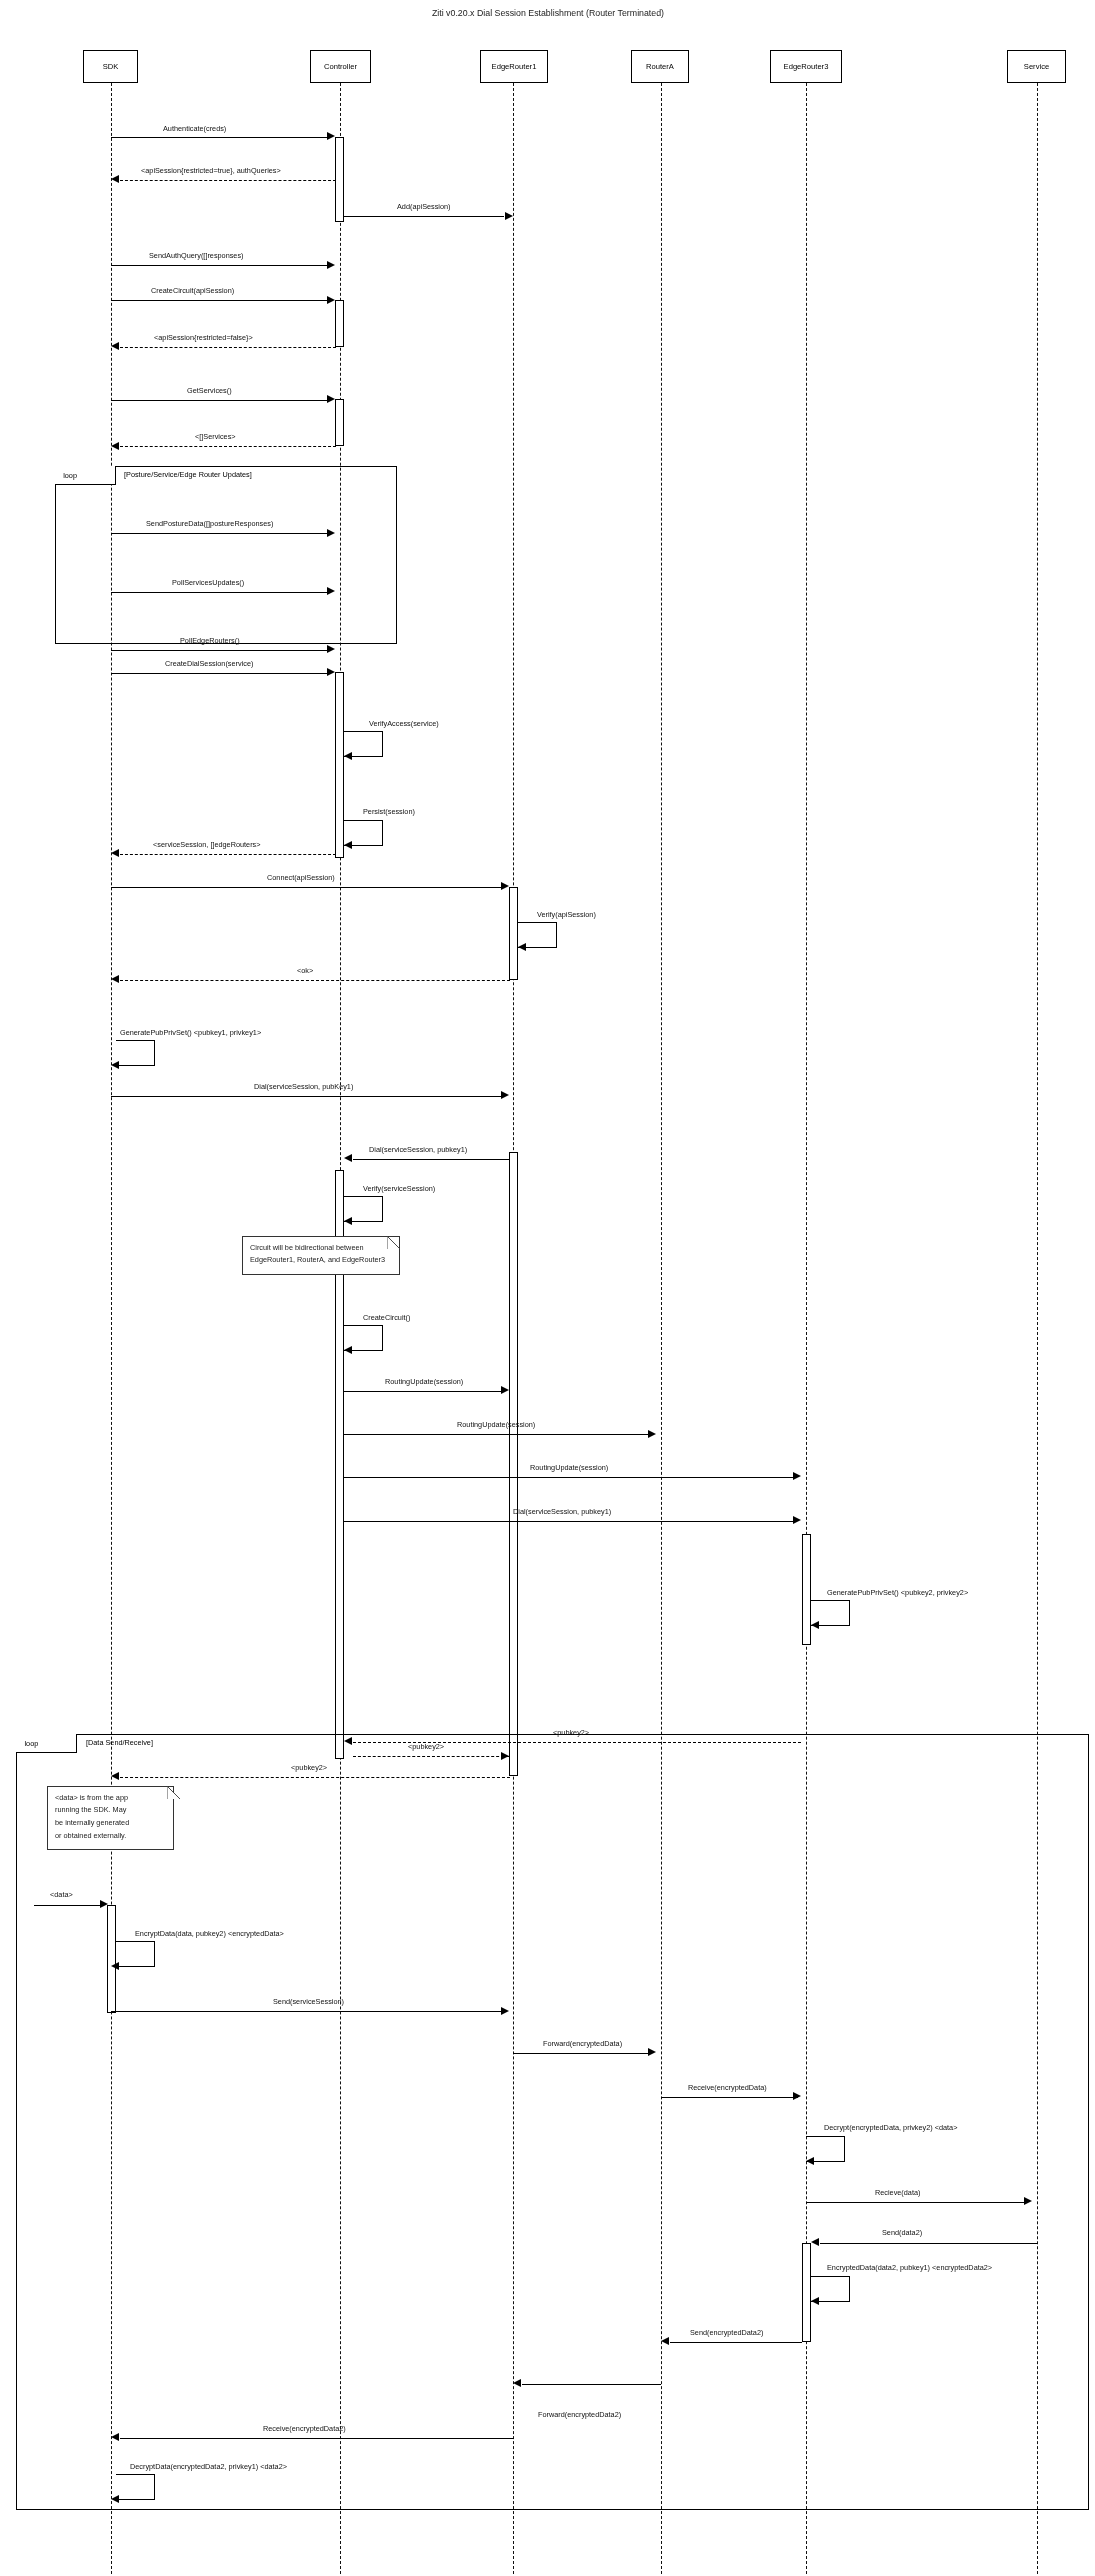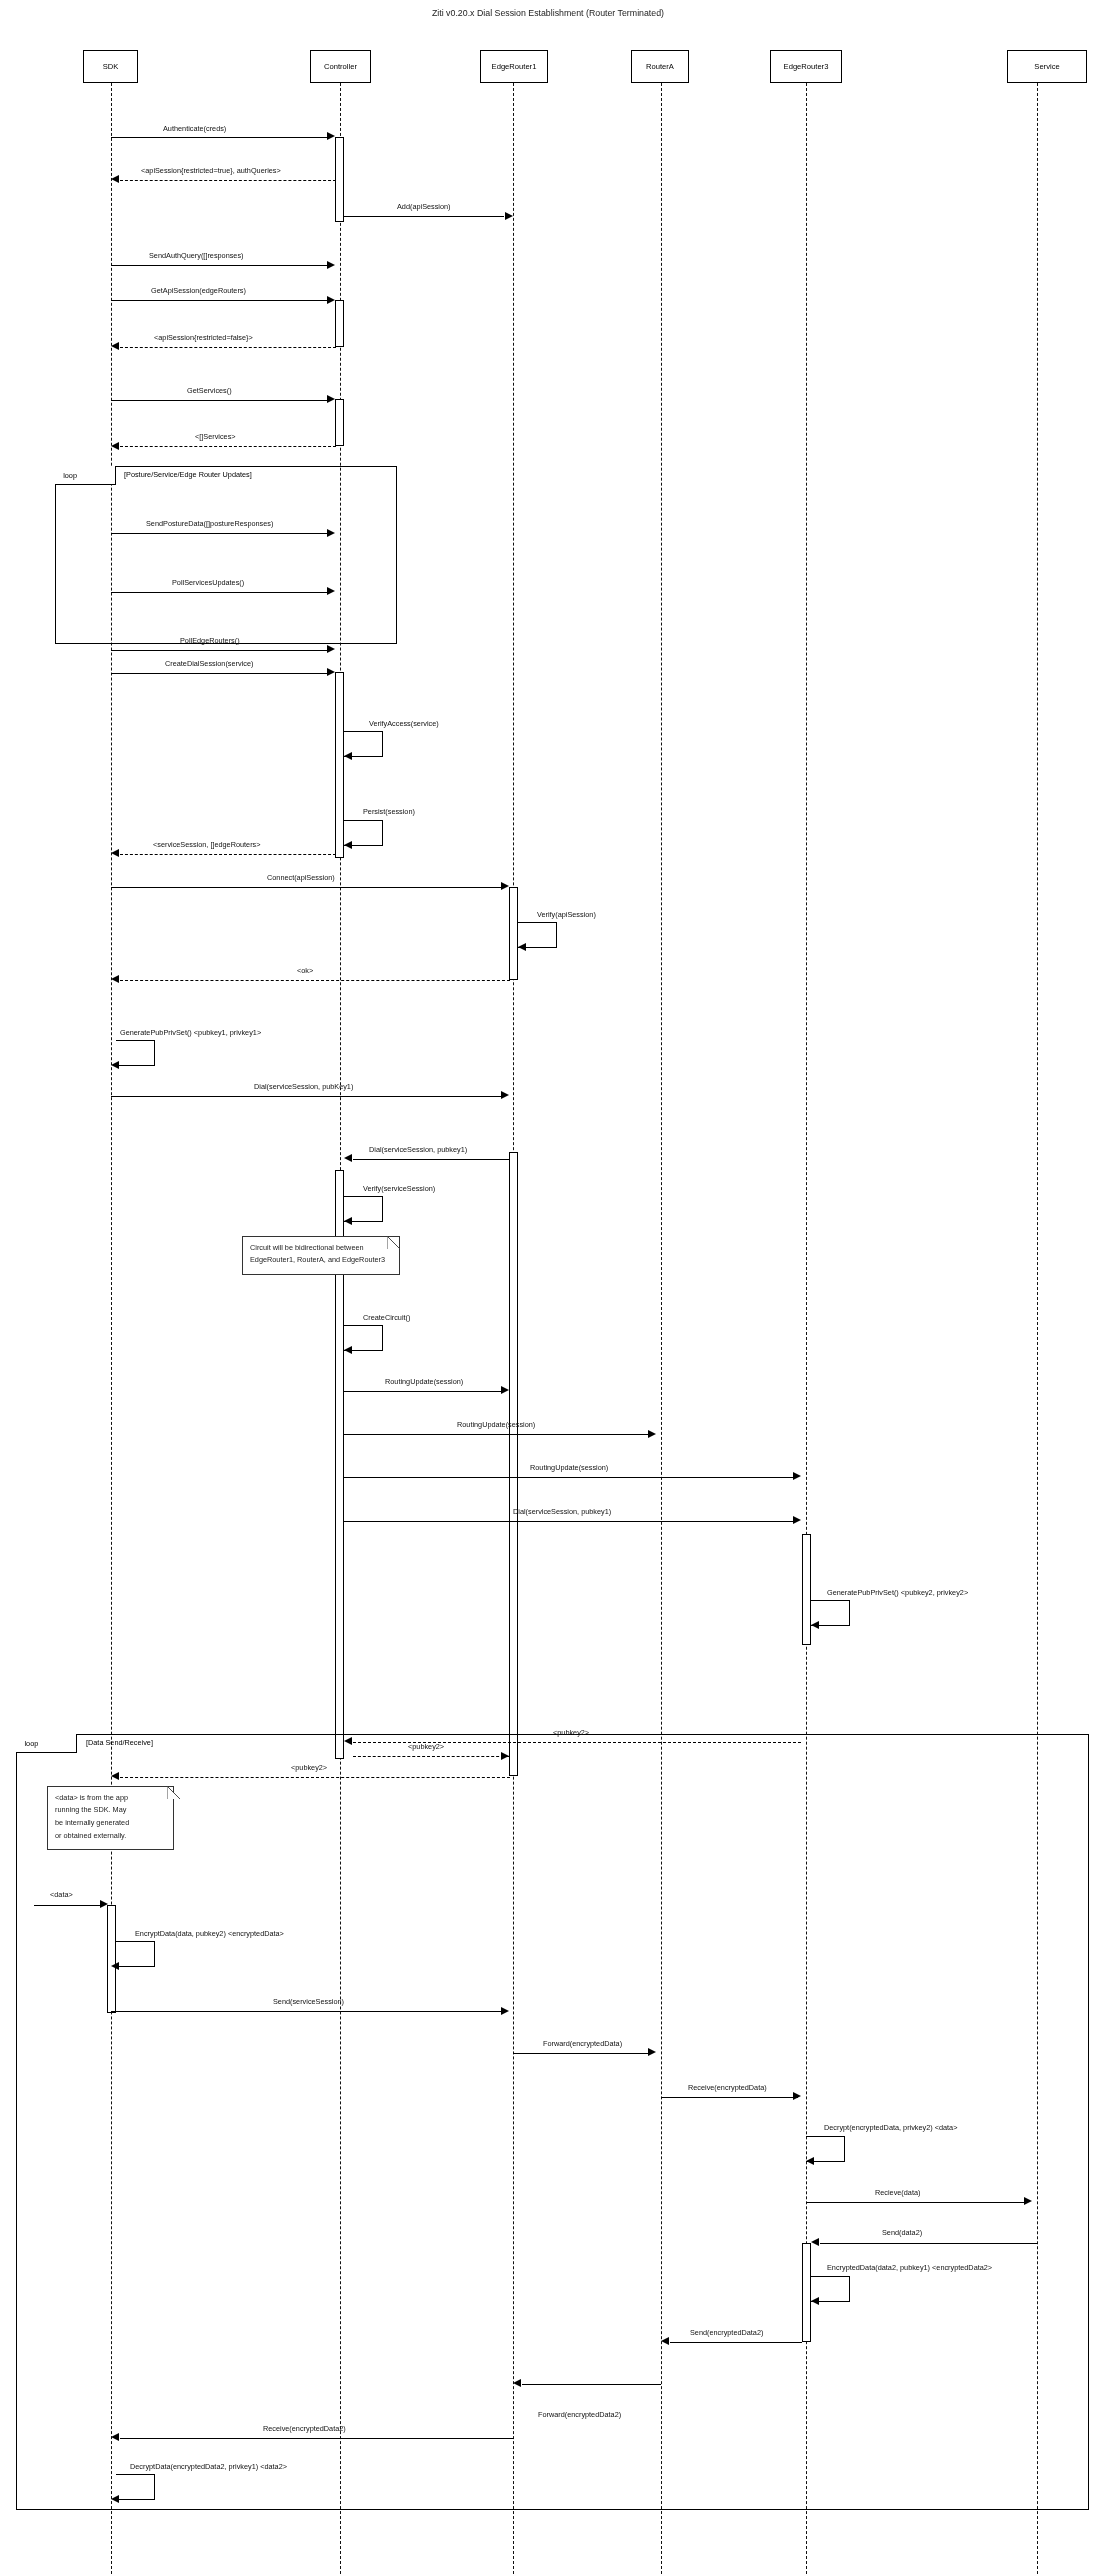--- a/index.html
+++ b/index.html
@@ -45,21 +45,21 @@
     </div>
   <div class="pbox" style="left:480px;top:50px;width:68px;height:33px;">
     <span>EdgeRouter1</span>
     </div>
   <div class="pbox" style="left:631px;top:50px;width:58px;height:33px;">
     <span>RouterA</span>
     </div>
   <div class="pbox" style="left:770px;top:50px;width:72px;height:33px;">
     <span>EdgeRouter3</span>
     </div>
-  <div class="pbox" style="left:1007px;top:50px;width:80px;height:33px;">
+  <div class="pbox" style="left:1007px;top:50px;width:59px;height:33px;">
     <span>Service</span>
     </div>
 
   <div class="act" style="left:335px;top:137px;width:8.8px;height:85px;"></div>
   <div class="act" style="left:335px;top:300px;width:8.8px;height:47px;"></div>
   <div class="act" style="left:335px;top:399px;width:8.8px;height:47px;"></div>
   <div class="act" style="left:335px;top:672px;width:8.8px;height:186px;"></div>
   <div class="act" style="left:509px;top:887px;width:8.8px;height:93px;"></div>
   <div class="act" style="left:509px;top:1152px;width:8.8px;height:624px;"></div>
   <div class="act" style="left:335px;top:1170px;width:8.8px;height:589px;"></div>
@@ -108,21 +108,21 @@
   <div class="arrowL" style="left:111px;top:175px;"></div>
 
   <div class="mlabel" style="left:397px;top:202px;">Add(apiSession)</div>
   <div class="msg" style="left:344px;top:216px;width:160px;"></div>
   <div class="arrowR" style="left:505px;top:212px;"></div>
 
   <div class="mlabel" style="left:149px;top:251px;">SendAuthQuery([]responses)</div>
   <div class="msg" style="left:111px;top:265px;width:220px;"></div>
   <div class="arrowR" style="left:327px;top:261px;"></div>
 
-  <div class="mlabel" style="left:151px;top:286px;">GetApiSession(edgeRouters)</div>
+  <div class="mlabel" style="left:151px;top:286px;">CreateCircuit(apiSession)</div>
   <div class="msg" style="left:111px;top:300px;width:220px;"></div>
   <div class="arrowR" style="left:327px;top:296px;"></div>
 
   <div class="mlabel" style="left:154px;top:333px;">&lt;apiSession{restricted=false}&gt;</div>
   <div class="msg ret" style="left:120px;top:347px;width:216px;"></div>
   <div class="arrowL" style="left:111px;top:342px;"></div>
 
   <div class="mlabel" style="left:187px;top:386px;">GetServices()</div>
   <div class="msg" style="left:111px;top:400px;width:220px;"></div>
   <div class="arrowR" style="left:327px;top:395px;"></div>

